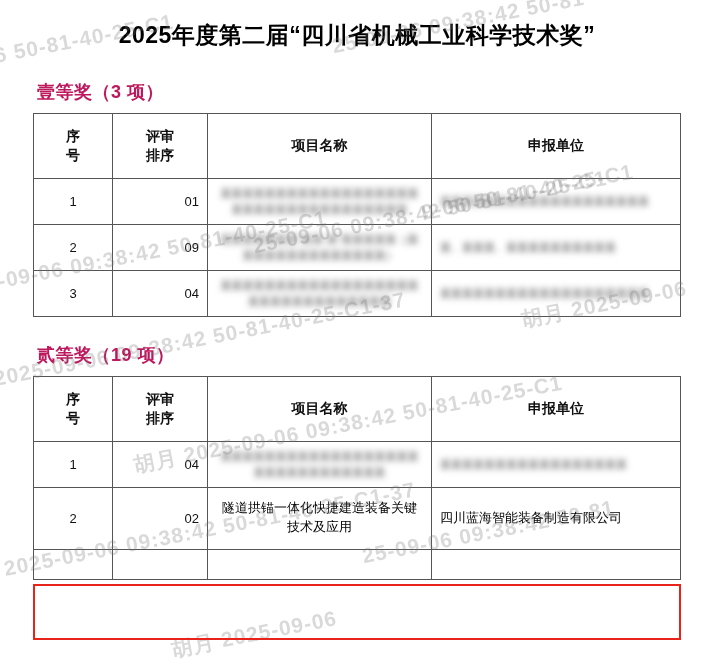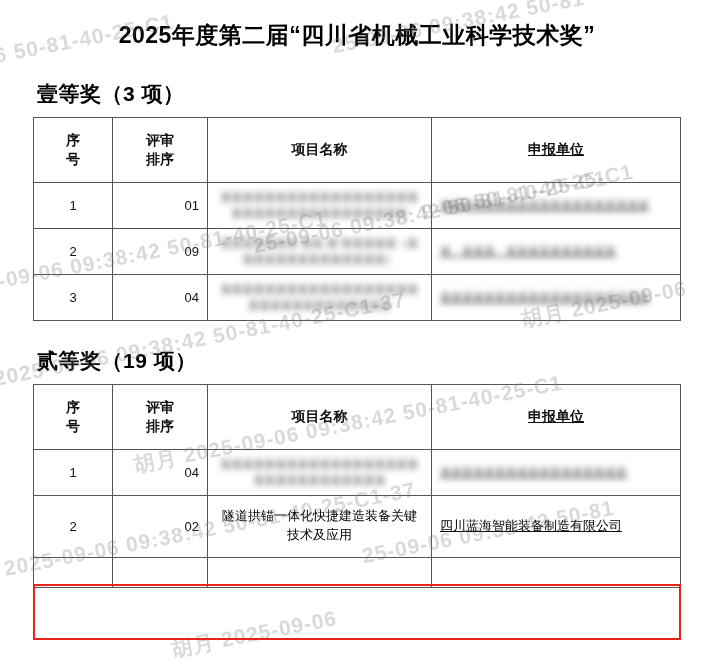--- a/index.html
+++ b/index.html
@@ -57,23 +57,23 @@
     line-height: 1.55;
     letter-spacing: 0.5px;
     color: #000;
     margin: 0 0 6px 0;
   }
   .doc-title .line2 {
     display: block;
   }
 
   .section-heading {
-    font-size: 21px;
-    font-weight: 700;
-    color: #000000;
+    font-size: 18px;
+    font-weight: 700;
+    color: #be185d;
     margin: 26px 0 9px 4px;
     letter-spacing: 0.5px;
   }
 
   table.award-table {
     border-collapse: collapse;
     width: 100%;
     table-layout: fixed;
     background: transparent;
   }
@@ -81,21 +81,21 @@
   table.award-table th {
     border: 1px solid #555;
     padding: 6px 8px;
     font-size: 13px;
     vertical-align: middle;
     background: transparent;
   }
   th.c-seq, td.c-seq { width: 62px; text-align: center; }
   th.c-rank, td.c-rank { width: 78px; text-align: right; }
   th.c-name, td.c-name { width: auto; text-align: center; }
-  th.c-unit, td.c-unit { width: 232px; text-align: left; text-decoration: underline; }
+  th.c-unit, td.c-unit { width: 232px; text-align: left; }
 
   table.award-table th {
     font-weight: 700;
     text-align: center;
     font-size: 14px;
     line-height: 1.35;
     height: 52px;
   }
   table.award-table th.c-seq {
     line-height: 1.3;

